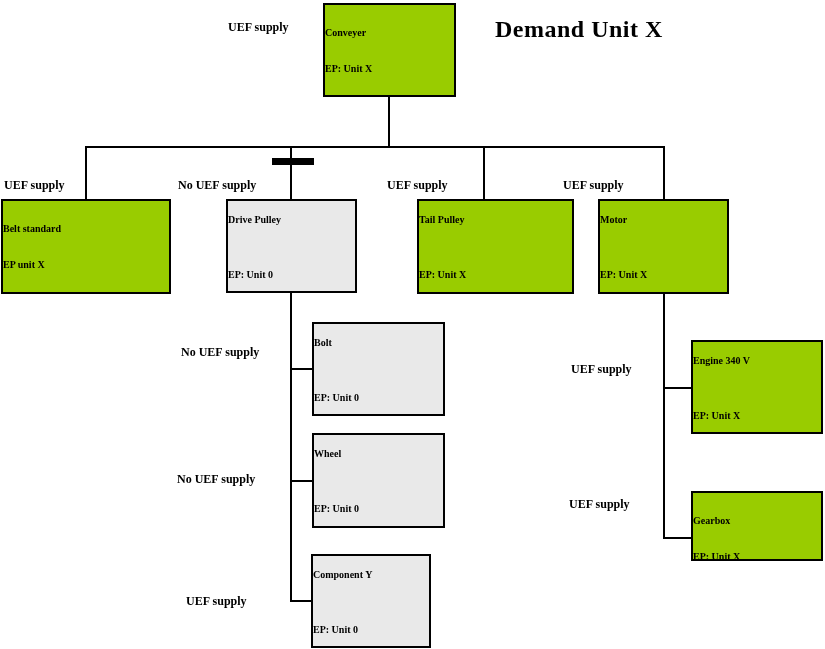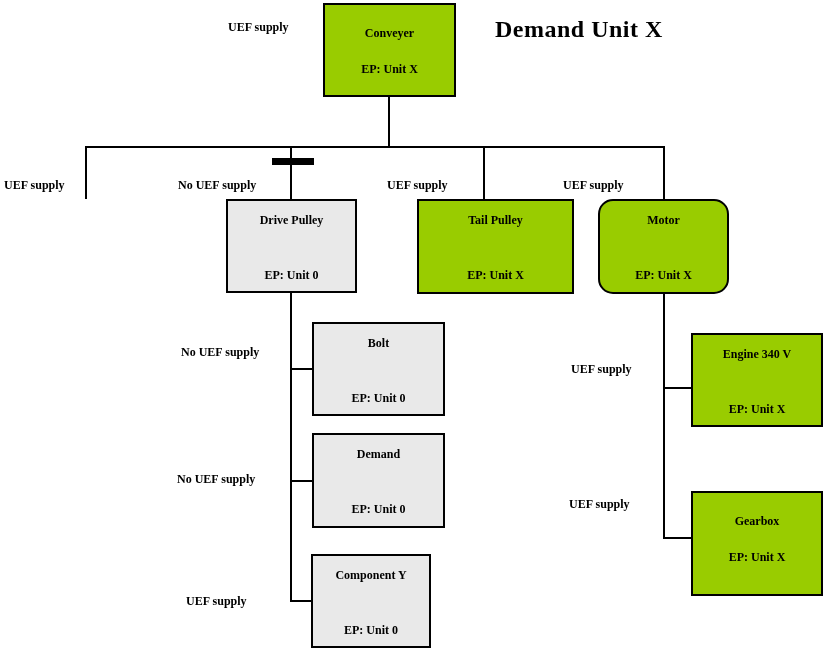--- a/index.html
+++ b/index.html
@@ -22,22 +22,22 @@
     left: 495px;
     top: 16px;
     font-size: 24px;
     letter-spacing: 0.5px;
     white-space: nowrap;
   }
   .node {
     position: absolute;
     box-sizing: border-box;
     border: 2px solid var(--border, #000);
-    text-align: center;
-    font-size: 12px;
+    text-align: left;
+    font-size: 10px;
     line-height: 16px;
   }
   .node.green { background: var(--node-green, #99CC00); }
   .node.gray  { background: var(--node-gray, #E9E9E9); }
   .node-title {
     position: absolute;
     left: 0; right: 0;
     top: 11px;
     white-space: nowrap;
   }
@@ -103,54 +103,58 @@
   <div class="edge-label" style="left:177px; top:471px;">No UEF supply</div>
   <div class="edge-label" style="left:186px; top:593px;">UEF supply</div>
   <div class="edge-label" style="left:571px; top:361px;">UEF supply</div>
   <div class="edge-label" style="left:569px; top:496px;">UEF supply</div>
 
   <div class="node green va" style="left:323px; top:3px; width:133px; height:94px;">
     <div class="node-title">Conveyer</div>
     <div class="node-ep">EP: Unit X</div>
   </div>
 
+  <div class="node green va" style="left:1px; top:199px; width:170px; height:95px;">
+    <div class="node-title">Belt standard</div>
+    <div class="node-ep">EP unit X</div>
+  </div>
 
   <div class="node gray" style="left:226px; top:199px; width:131px; height:94px;padding-left:24px;">
     <div class="node-title">Drive Pulley</div>
     <div class="node-ep">EP: Unit 0</div>
   </div>
 
   <div class="node green" style="left:417px; top:199px; width:157px; height:95px;">
     <div class="node-title">Tail Pulley</div>
     <div class="node-ep">EP: Unit X</div>
   </div>
 
-  <div class="node green" style="left:598px; top:199px; width:131px; height:95px;border-radius:15px;">
+  <div class="node green" style="left:598px; top:199px; width:131px; height:95px;">
     <div class="node-title">Motor</div>
     <div class="node-ep">EP: Unit X</div>
   </div>
 
   <div class="node gray" style="left:312px; top:322px; width:133px; height:94px;font-family:Liberation Serif, serif;">
     <div class="node-title">Bolt</div>
     <div class="node-ep">EP: Unit 0</div>
   </div>
 
   <div class="node gray" style="left:312px; top:433px; width:133px; height:95px;">
-    <div class="node-title">Demand</div>
+    <div class="node-title">Wheel</div>
     <div class="node-ep">EP: Unit 0</div>
   </div>
 
   <div class="node gray" style="left:311px; top:554px; width:120px; height:94px;">
     <div class="node-title">Component Y</div>
     <div class="node-ep">EP: Unit 0</div>
   </div>
 
-  <div class="node green" style="left:691px; top:333px; width:132px; height:94px;">
+  <div class="node green" style="left:691px; top:340px; width:132px; height:94px;">
     <div class="node-title">Engine 340 V</div>
     <div class="node-ep">EP: Unit X</div>
   </div>
 
-  <div class="node green va" style="left:691px; top:491px; width:132px; height:105px;">
+  <div class="node green va" style="left:691px; top:491px; width:132px; height:70px;">
     <div class="node-title">Gearbox</div>
     <div class="node-ep">EP: Unit X</div>
   </div>
 
 </div>
 
 </body></html>

